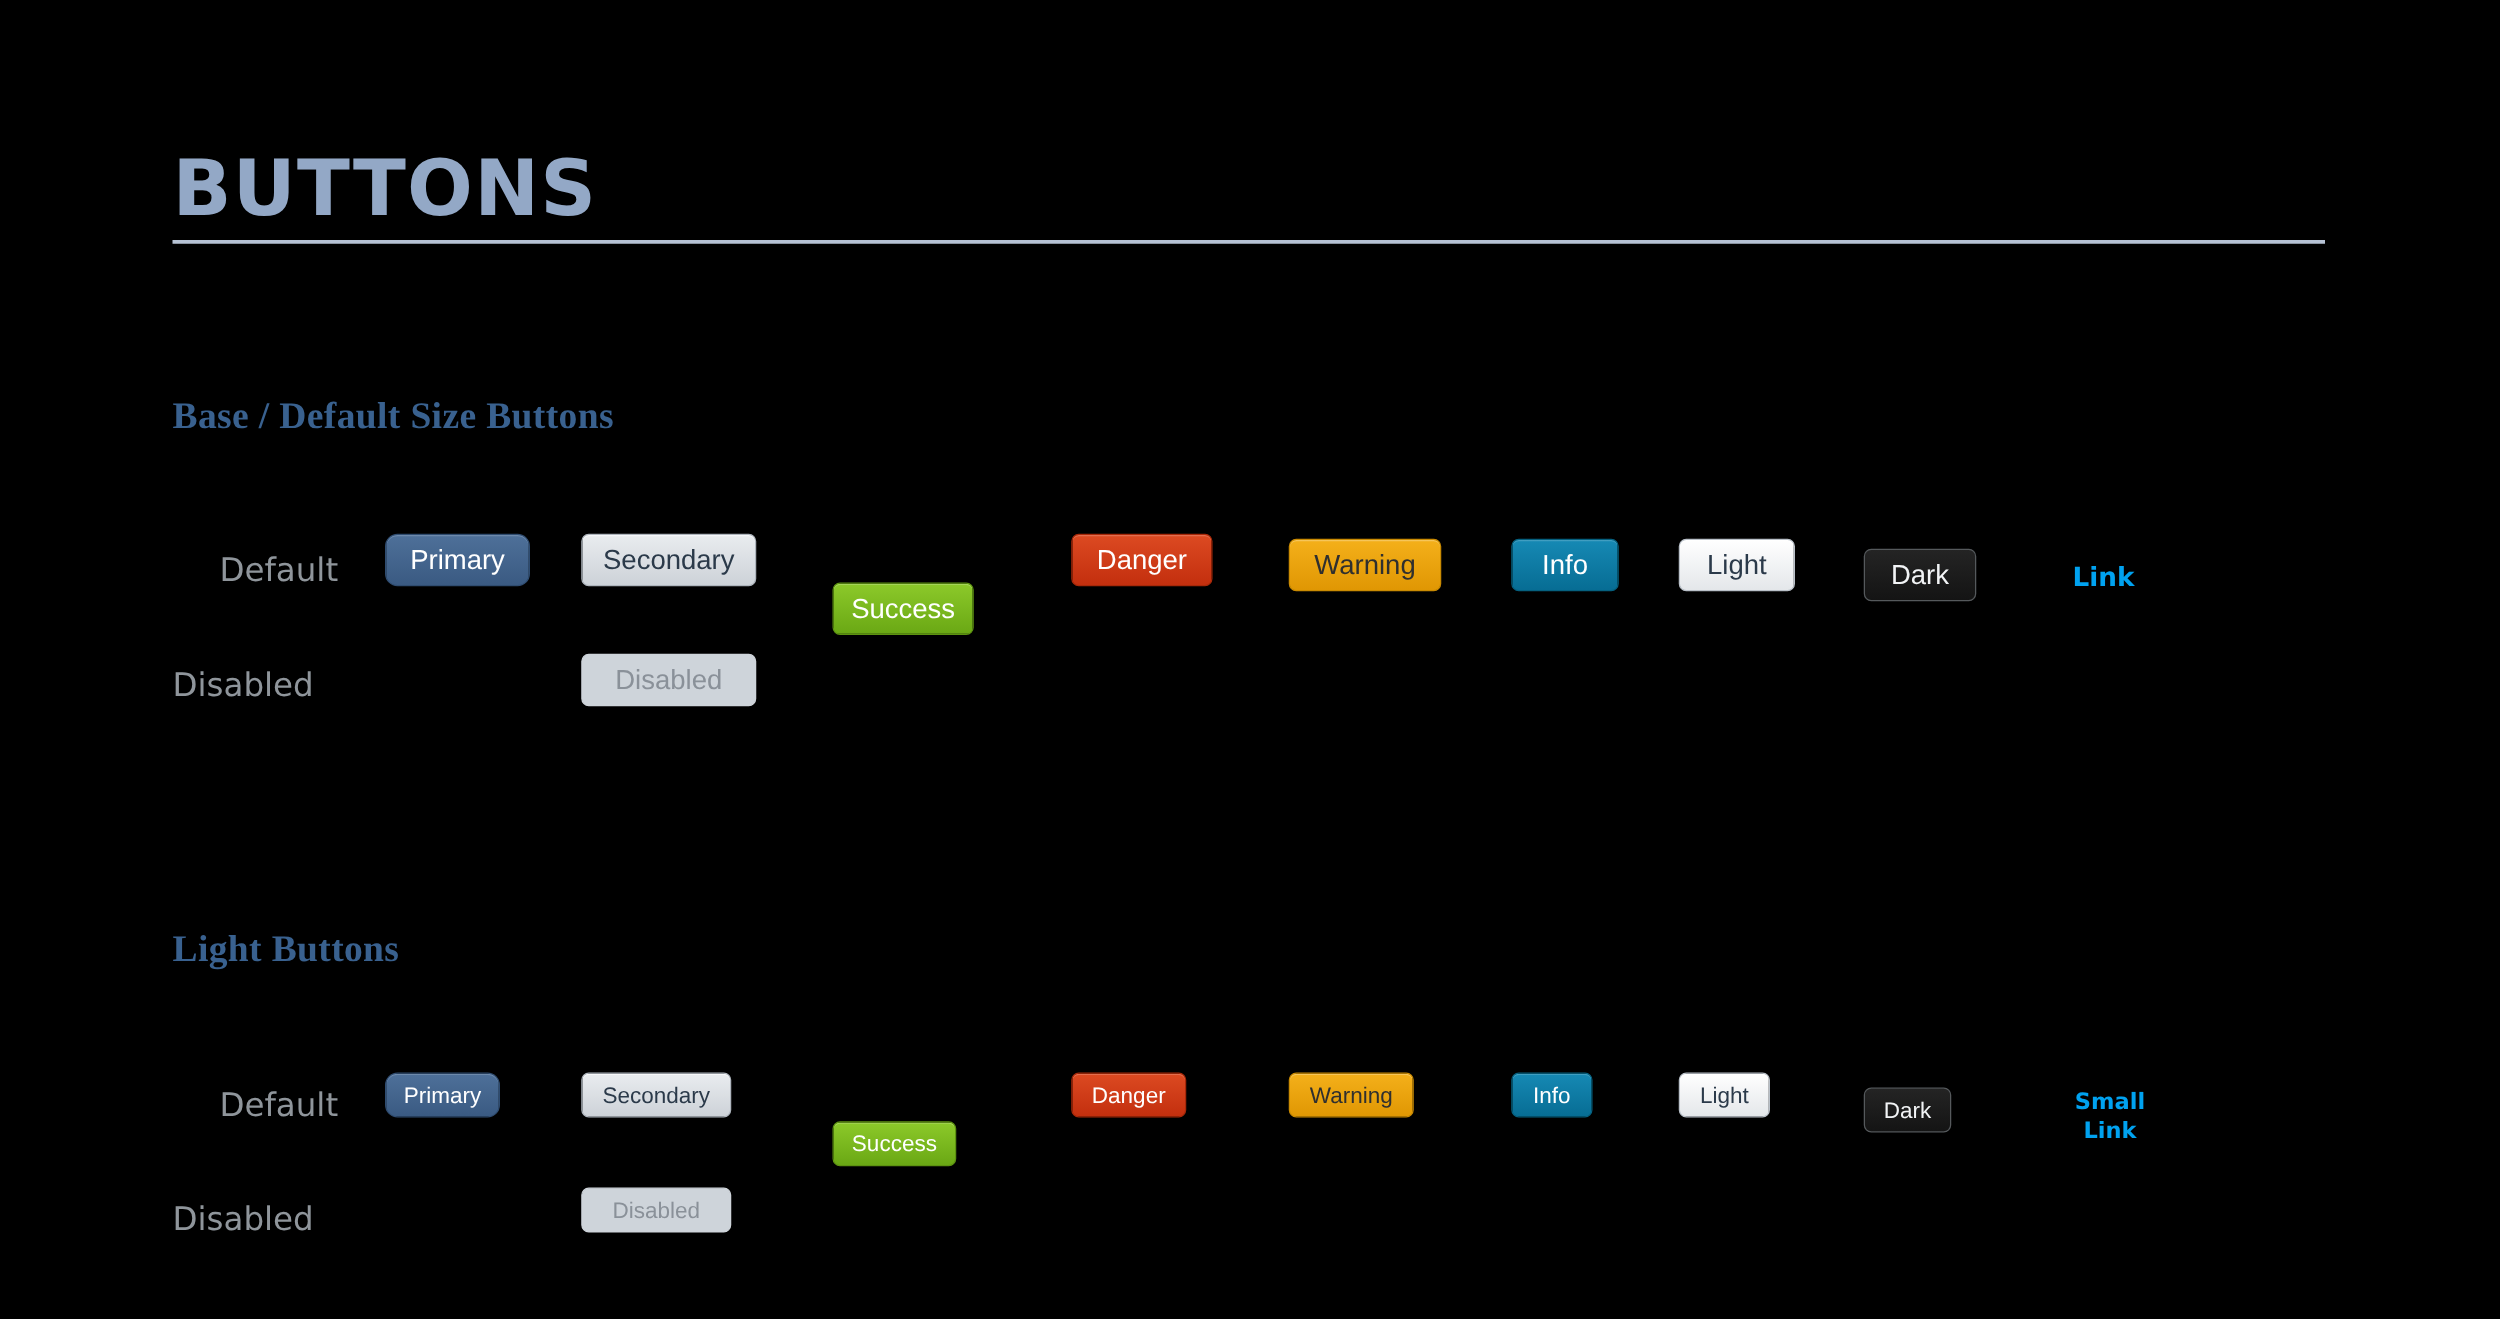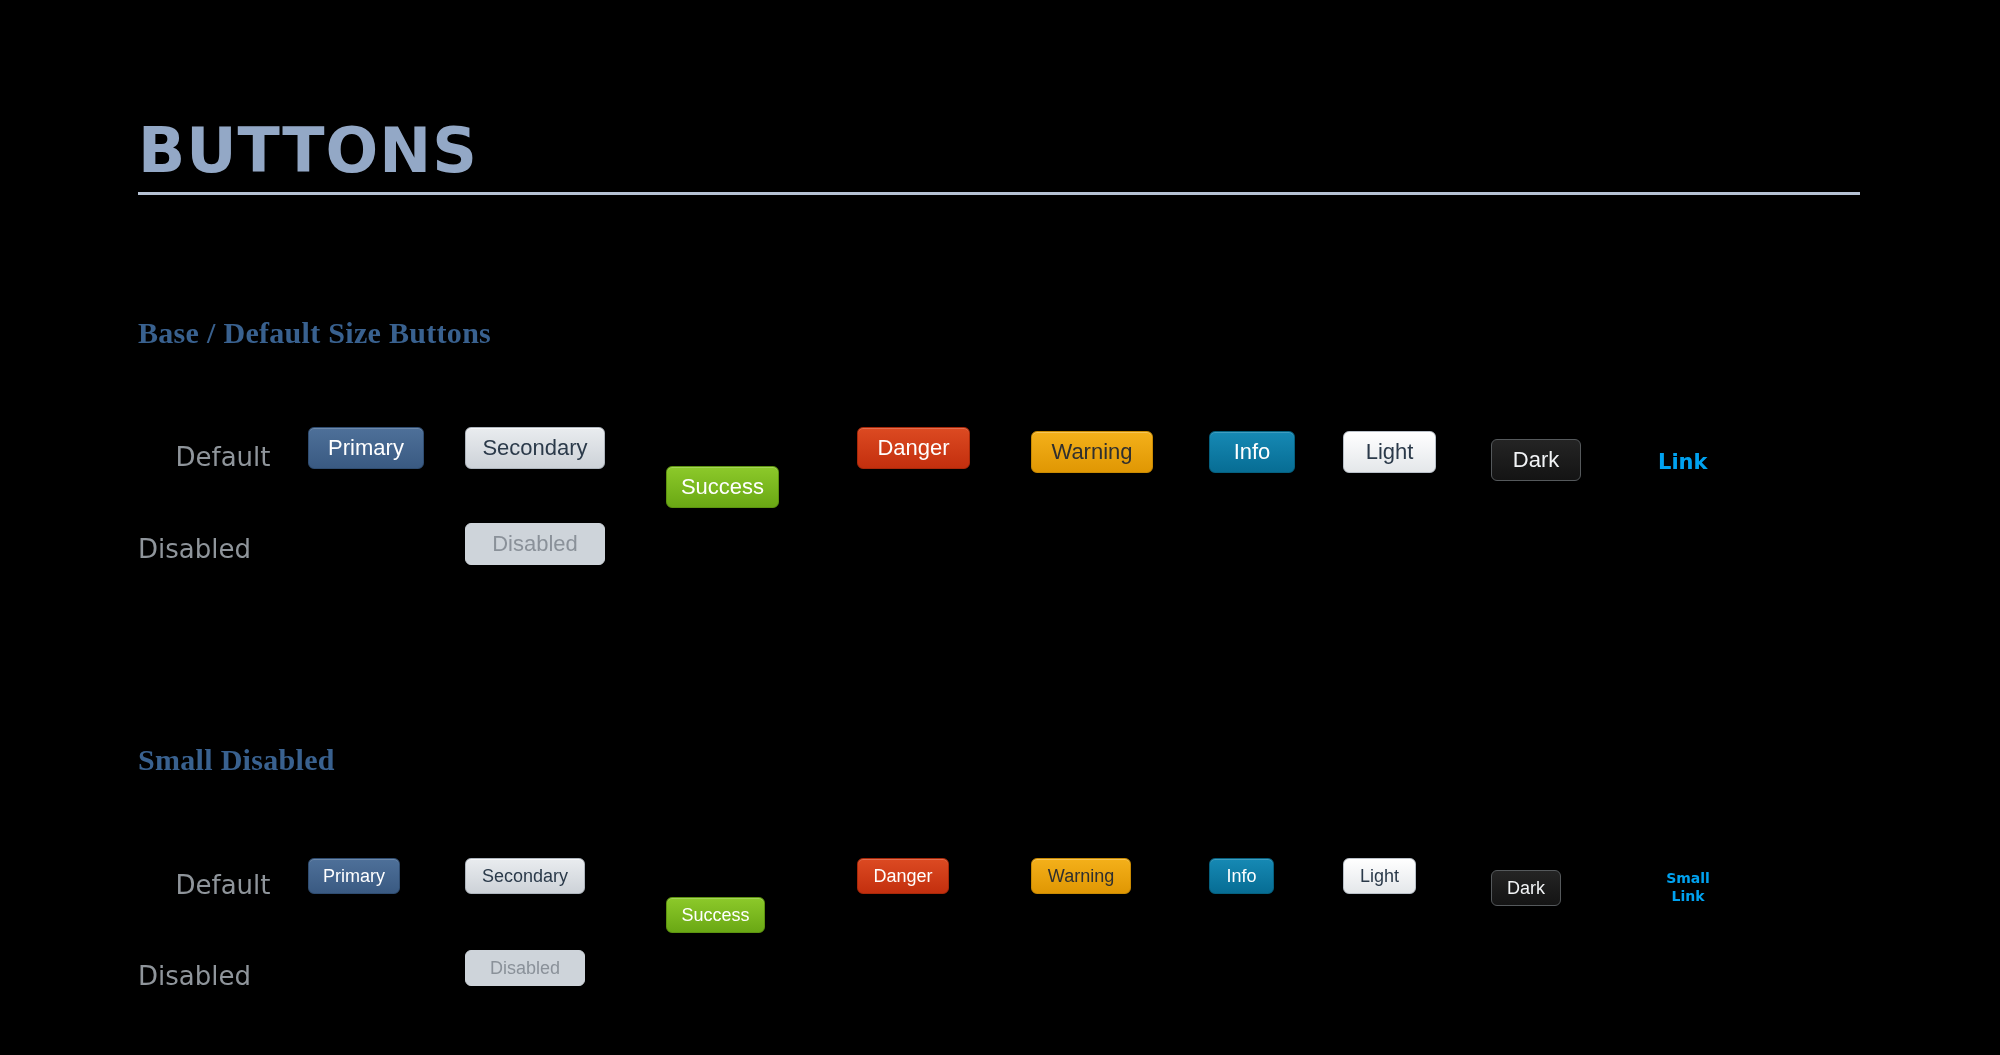--- a/index.html
+++ b/index.html
@@ -104,20 +104,21 @@
     padding: 0 13px;
     font-size: 18px;
   }
 
   
   .v-primary {
     background: linear-gradient(to bottom, #4e7099 0%, #3a5a82 100%);
     border-color: #2f4c70;
     color: #ffffff;
     box-shadow: inset 0 1px 0 rgba(255,255,255,0.18);
+    border-radius: 10px;
   }
   .v-secondary {
     background: linear-gradient(to bottom, #e9ecef 0%, #cdd2d8 100%);
     border-color: #aeb5bd;
     color: #2b3a4a;
     box-shadow: inset 0 1px 0 rgba(255,255,255,0.6);
   }
   .v-success {
     background: linear-gradient(to bottom, #8cc92a 0%, #6aa814 100%);
     border-color: #5d9310;
@@ -169,21 +170,21 @@
     background: transparent;
     border: none;
     color: #00a2f0;
     font-weight: 700;
     text-decoration: none;
     cursor: pointer;
     line-height: 1.28;
     text-align: center;
   }
   .btn-link.base  { font-size: 21px; }
-  .btn-link.small { font-size: 14px; width: 70px; }
+  .btn-link.small { font-size: 18px; width: 70px; }
 </style>
 </head>
 <body>
 
 <div class="page">
 
   <h1 class="page-title">BUTTONS</h1>
   <div class="title-rule"></div>
 
   <h2 id="sec1-heading" class="section-heading">Base / Default Size Buttons</h2>
@@ -205,21 +206,21 @@
   <button class="btn base v-info" style="left:1209px; top:431px; width:86px;">Info</button>
 
   <button class="btn base v-light" style="left:1343px; top:431px; width:93px;">Light</button>
 
   <button class="btn base v-dark" style="left:1491px; top:427px; width:90px;">Dark</button>
 
   <a class="btn-link base" href="#" style="left:1658px; top:449px;">Link</a>
 
   <button class="btn base v-disabled" style="left:465px; top:523px; width:140px;" disabled="">Disabled</button>
 
-  <h2 id="sec2-heading" class="section-heading">Small Disabled</h2>
+  <h2 id="sec2-heading" class="section-heading">Light Buttons</h2>
 
   <span id="lbl-small-default" class="row-label centered">Default</span>
 
   <span id="lbl-small-disabled" class="row-label lefted">Disabled</span>
 
   <button class="btn small v-primary" style="left:308px; top:858px; width:92px;">Primary</button>
 
   <button class="btn small v-secondary" style="left:465px; top:858px; width:120px;">Secondary</button>
 
   <button class="btn small v-success" style="left:666px; top:858px; width:99px;">Success</button>

